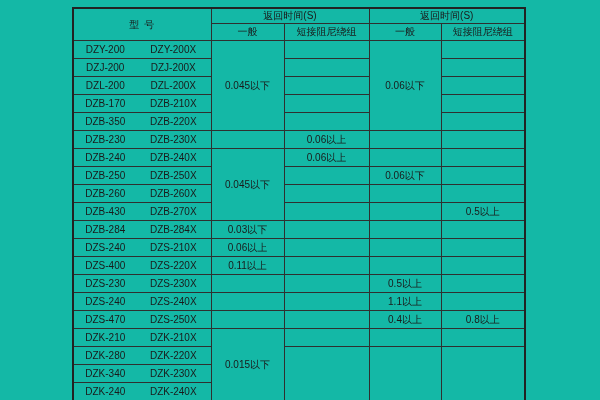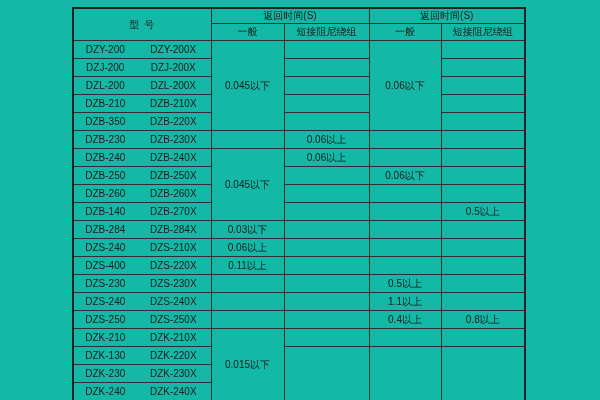--- a/index.html
+++ b/index.html
@@ -87,21 +87,21 @@
               <span class="model-right">DZL-200X</span>
             </div>
         </td>
         <td></td>
         <td></td>
       </tr>
 
       <tr class="drow">
         <td class="model-cell">
           <div class="model-inner">
-              <span class="model-left">DZB-210</span>
+              <span class="model-left">DZB-170</span>
               <span class="model-right">DZB-210X</span>
             </div>
         </td>
         <td></td>
         <td></td>
       </tr>
 
       <tr class="drow">
         <td class="model-cell">
           <div class="model-inner">
@@ -159,21 +159,21 @@
             </div>
         </td>
         <td></td>
         <td></td>
         <td></td>
       </tr>
 
       <tr class="drow">
         <td class="model-cell">
           <div class="model-inner">
-              <span class="model-left">DZB-140</span>
+              <span class="model-left">DZB-430</span>
               <span class="model-right">DZB-270X</span>
             </div>
         </td>
         <td></td>
         <td></td>
         <td>0.5以上</td>
       </tr>
 
       <tr class="drow">
         <td class="model-cell">
@@ -236,21 +236,21 @@
         </td>
         <td></td>
         <td></td>
         <td>1.1以上</td>
         <td></td>
       </tr>
 
       <tr class="drow">
         <td class="model-cell">
           <div class="model-inner">
-              <span class="model-left">DZS-250</span>
+              <span class="model-left">DZS-470</span>
               <span class="model-right">DZS-250X</span>
             </div>
         </td>
         <td></td>
         <td></td>
         <td>0.4以上</td>
         <td>0.8以上</td>
       </tr>
 
       <tr class="drow">
@@ -262,33 +262,33 @@
         </td>
         <td rowspan="4">0.015以下</td>
         <td></td>
         <td></td>
         <td></td>
       </tr>
 
       <tr class="drow">
         <td class="model-cell">
           <div class="model-inner">
-              <span class="model-left">DZK-130</span>
+              <span class="model-left">DZK-280</span>
               <span class="model-right">DZK-220X</span>
             </div>
         </td>
         <td rowspan="3"></td>
         <td rowspan="3"></td>
         <td rowspan="3"></td>
       </tr>
 
       <tr class="drow">
         <td class="model-cell">
           <div class="model-inner">
-              <span class="model-left">DZK-230</span>
+              <span class="model-left">DZK-340</span>
               <span class="model-right">DZK-230X</span>
             </div>
         </td>
       </tr>
 
       <tr class="drow">
         <td class="model-cell">
           <div class="model-inner">
               <span class="model-left">DZK-240</span>
               <span class="model-right">DZK-240X</span>

